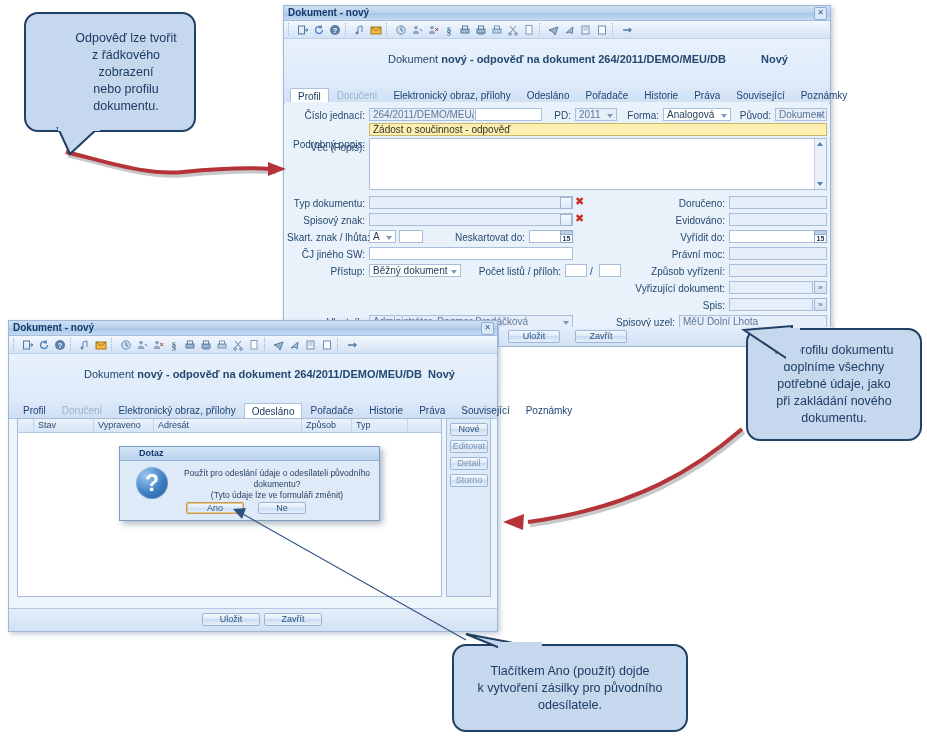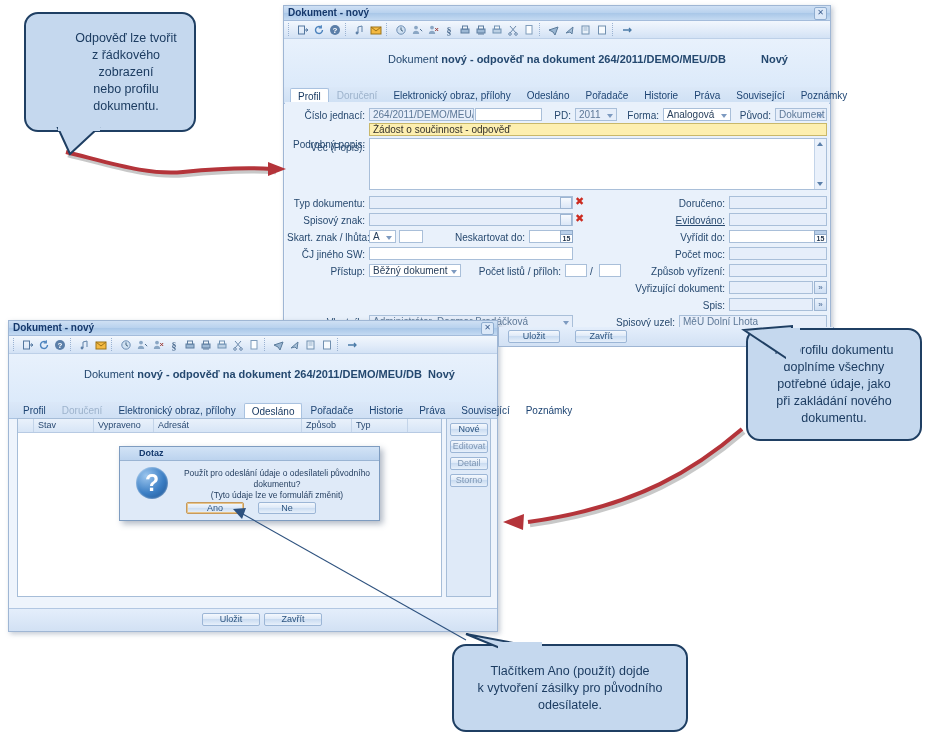--- a/index.html
+++ b/index.html
@@ -353,36 +353,36 @@
     <div class="fld" style="position:absolute;left:84px;top:94px;width:204px;"></div>
     <div class="icon-grid" style="position:absolute;left:275px;top:95px;"></div>
     <div class="icon-x" style="position:absolute;left:289px;top:94px;">✖</div>
     <div class="lbl" style="position:absolute;left:380px;top:96px;width:60px;">Doručeno:</div>
     <div class="fld" style="position:absolute;left:444px;top:94px;width:98px;"></div>
 
     <div class="lbl" style="position:absolute;left:8px;top:113px;width:72px;">Spisový znak:</div>
     <div class="fld" style="position:absolute;left:84px;top:111px;width:204px;"></div>
     <div class="icon-grid" style="position:absolute;left:275px;top:112px;"></div>
     <div class="icon-x" style="position:absolute;left:289px;top:111px;">✖</div>
-    <div class="lbl" style="position:absolute;left:380px;top:113px;width:60px;text-decoration:underline;">Evidováno:</div>
+    <div class="lbl" style="position:absolute;left:380px;top:113px;width:60px;">Evidováno:</div>
     <div class="fld" style="position:absolute;left:444px;top:111px;width:98px;"></div>
 
     <div class="lbl" style="position:absolute;left:2px;top:130px;width:78px;">Skart. znak / lhůta:</div>
     <div class="sel white" style="position:absolute;left:84px;top:128px;width:27px;">A</div>
     <div class="fld white" style="position:absolute;left:114px;top:128px;width:24px;"></div>
     <div class="lbl" style="position:absolute;left:148px;top:130px;width:92px;">Neskartovat do:</div>
     <div class="fld white" style="position:absolute;left:244px;top:128px;width:44px;"></div>
     <div class="icon-cal" style="position:absolute;left:275px;top:128px;">15</div>
     <div class="lbl" style="position:absolute;left:380px;top:130px;width:60px;">Vyřídit do:</div>
     <div class="fld white" style="position:absolute;left:444px;top:128px;width:98px;"></div>
     <div class="icon-cal" style="position:absolute;left:529px;top:128px;">15</div>
 
     <div class="lbl" style="position:absolute;left:8px;top:147px;width:72px;">ČJ jiného SW:</div>
     <div class="fld white" style="position:absolute;left:84px;top:145px;width:204px;"></div>
-    <div class="lbl" style="position:absolute;left:380px;top:147px;width:60px;">Počet moc:</div>
+    <div class="lbl" style="position:absolute;left:380px;top:147px;width:60px;">Právní moc:</div>
     <div class="fld" style="position:absolute;left:444px;top:145px;width:98px;"></div>
 
     <div class="lbl" style="position:absolute;left:8px;top:164px;width:72px;">Přístup:</div>
     <div class="sel white" style="position:absolute;left:84px;top:162px;width:92px;">Běžný dokument</div>
     <div class="lbl" style="position:absolute;left:180px;top:164px;width:96px;">Počet listů / příloh:</div>
     <div class="fld white" style="position:absolute;left:280px;top:162px;width:22px;"></div>
     <div style="position:absolute;left:305px;top:164px;font-size:10px;color:#27496f;">/</div>
     <div class="fld white" style="position:absolute;left:314px;top:162px;width:22px;"></div>
     <div class="lbl" style="position:absolute;left:334px;top:164px;width:106px;">Způsob vyřízení:</div>
     <div class="fld" style="position:absolute;left:444px;top:162px;width:98px;"></div>
@@ -580,21 +580,21 @@
 <div class="dlg" style="left:119px;top:446px;width:261px;height:75px;z-index:8;">
   <div class="dlg-title">
     <span>Dotaz</span>
   </div>
   <div class="qmark" style="position:absolute;left:16px;top:20px;">?</div>
   <div style="position:absolute;left:58px;top:21px;width:198px;text-align:center;font-size:8.5px;line-height:11px;color:#1f3a5c;">
     <div>Použít pro odeslání údaje o odesílateli původního dokumentu?</div>
     <div>(Tyto údaje lze ve formuláři změnit)</div>
   </div>
   <div class="btn" style="position:absolute;left:66px;top:55px;width:58px;height:12px;border:1px solid #c79a5c;box-shadow:0 0 0 1px #e7c489 inset;">Ano</div>
-  <div class="btn" style="position:absolute;left:138px;top:55px;width:58px;height:12px;">Ne</div>
+  <div class="btn" style="position:absolute;left:138px;top:55px;width:48px;height:12px;">Ne</div>
 </div>
 
 <svg class="overlay" width="927" height="739" viewBox="0 0 927 739" style="z-index:9;">
 
   <path d="M68 155 C 120 168, 150 178, 185 175 C 215 172, 245 170, 276 172" stroke="#9b9b9b" stroke-width="4.5" fill="none" opacity=".55"></path>
   <path d="M66 152 C 118 165, 148 175, 183 172 C 213 169, 243 167, 272 169" stroke="#b4343a" stroke-width="4" fill="none"></path>
   <path d="M286 169 L 268 162 L 268 176 Z" fill="#b4343a"></path>
 
   <path d="M744 432 C 700 470, 640 510, 530 525" stroke="#9b9b9b" stroke-width="4.5" fill="none" opacity=".55"></path>
   <path d="M742 429 C 698 467, 638 507, 528 522" stroke="#b4343a" stroke-width="4" fill="none"></path>

